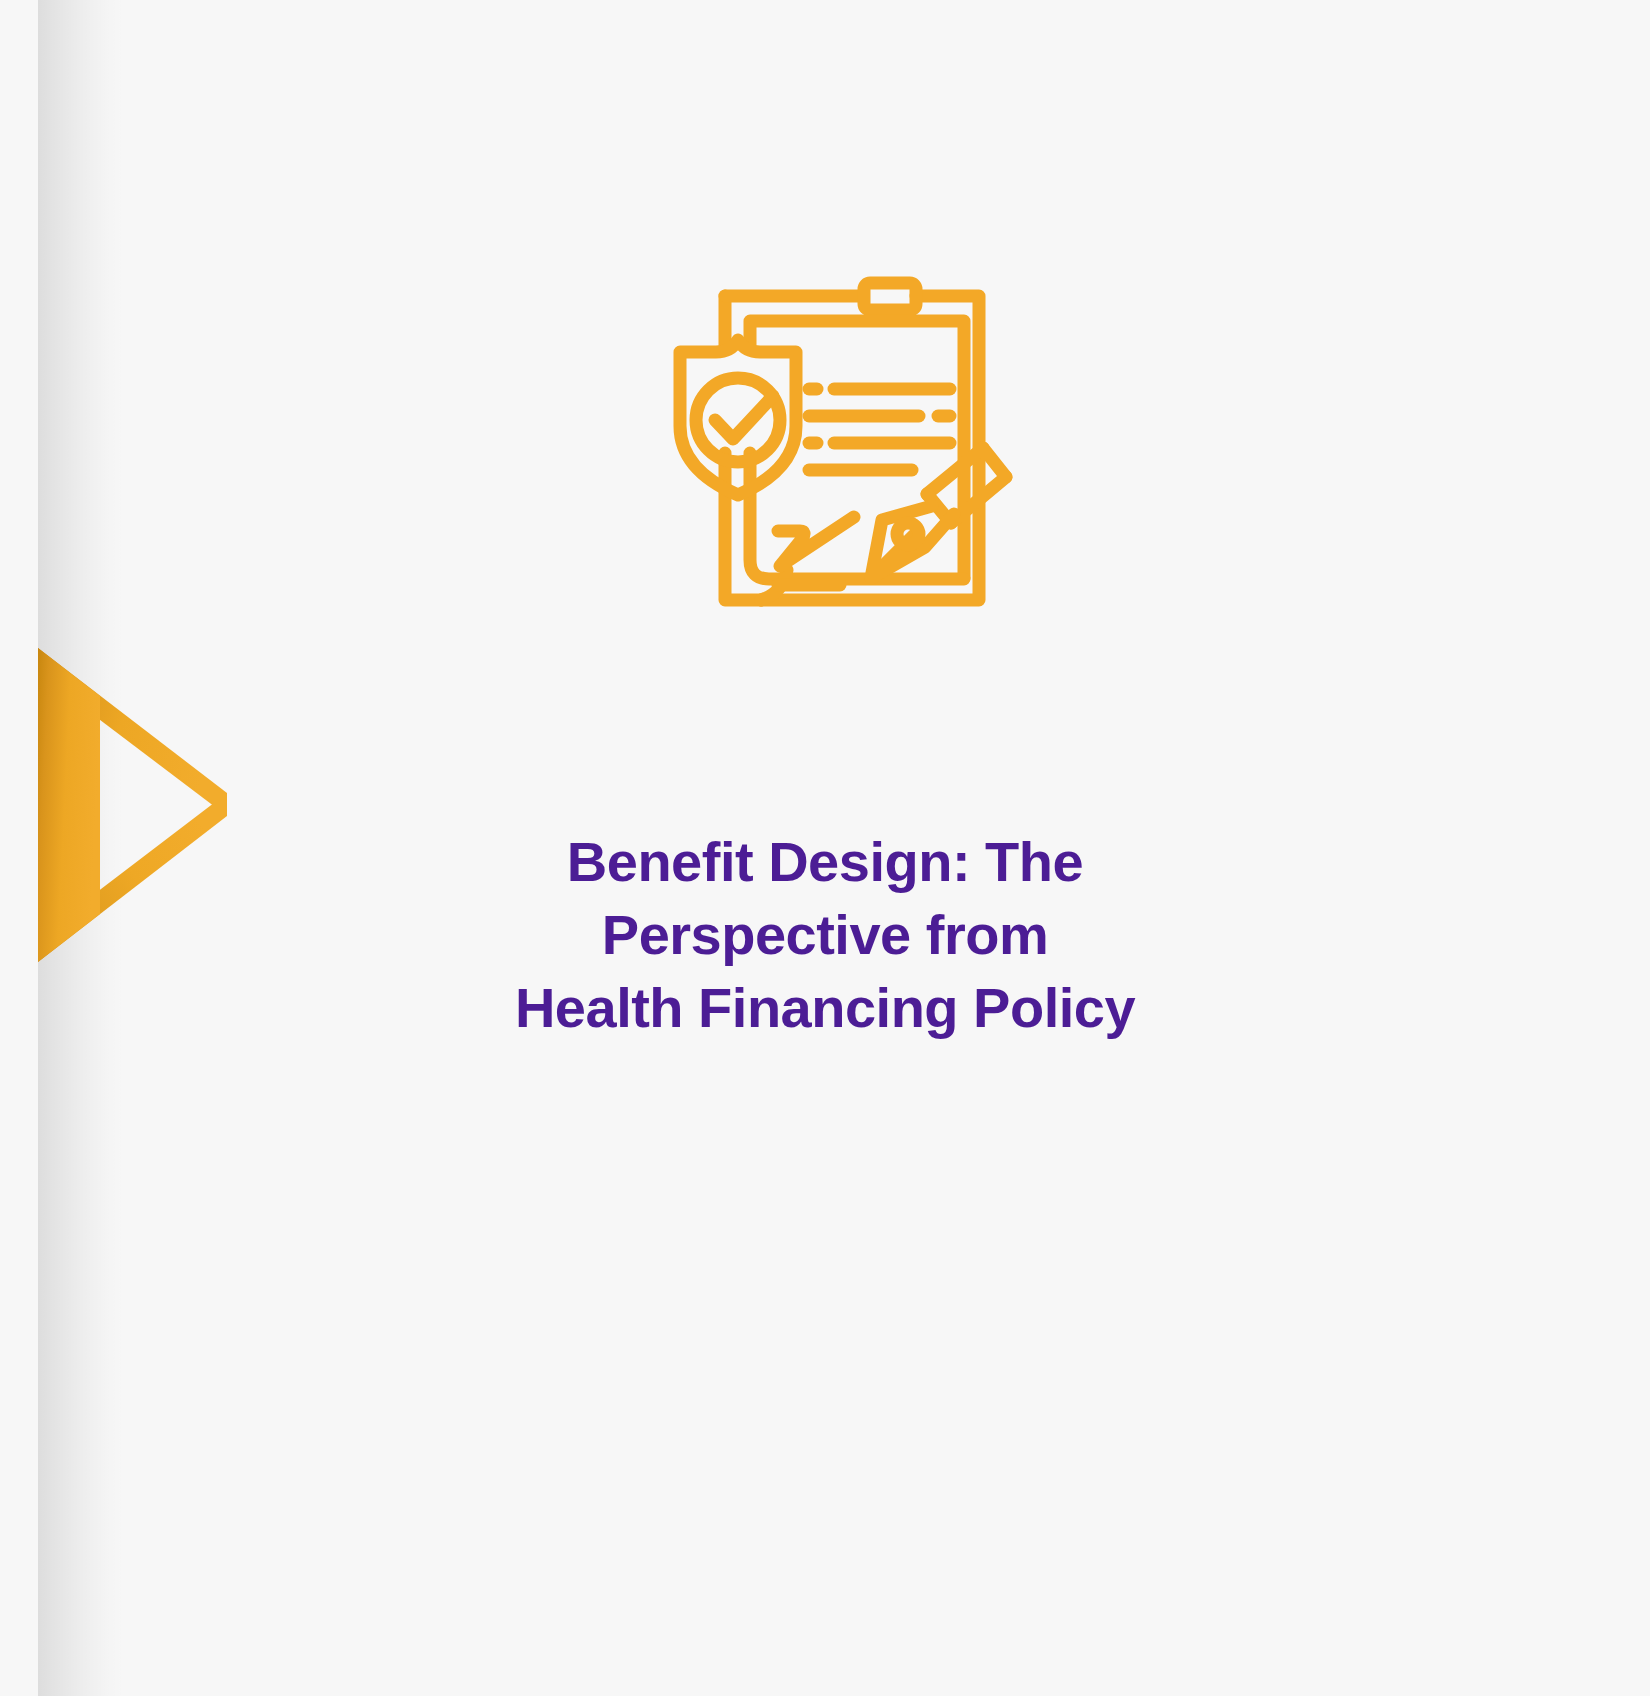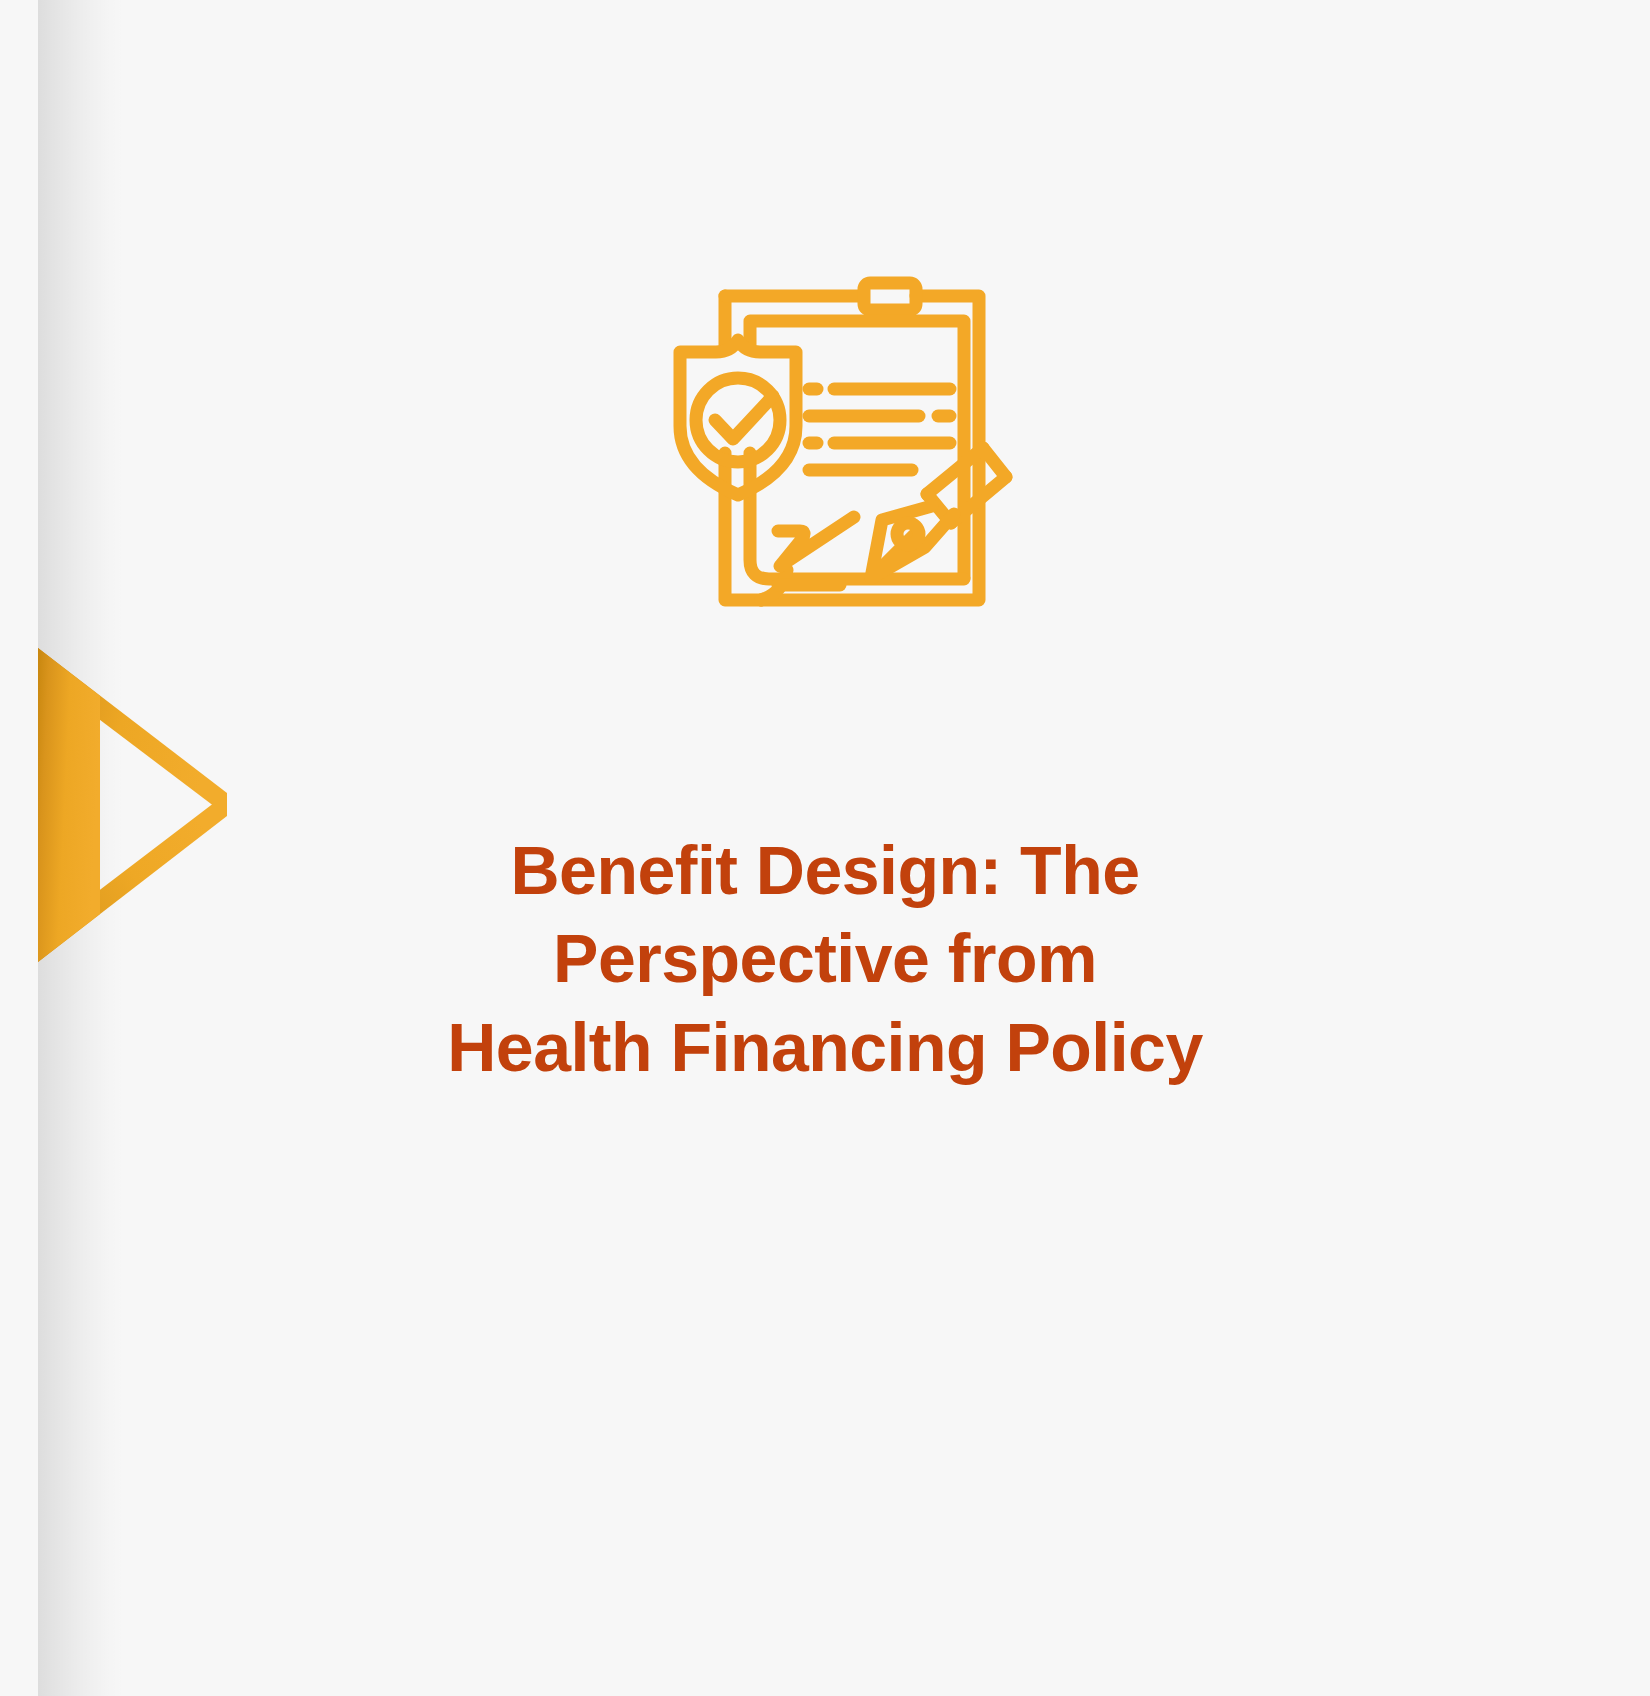--- a/index.html
+++ b/index.html
@@ -62,24 +62,24 @@
   }
   .icon-wrap svg { display: block; width: 100%; height: 100%; }
 
   
   .title {
     position: absolute;
     left: 245px;
     top: 826px;
     width: 1160px;
     text-align: center;
-    color: #c2410c;
+    color: #4c1d95;
     font-family: "Liberation Sans", "DejaVu Sans", sans-serif;
     font-weight: 700;
-    font-size: 68px;
+    font-size: 56px;
     line-height: 1.30;
     letter-spacing: -0.5px;
     white-space: pre-line;
   }
 </style>
 </head>
 <body>
 
 <div id="card">
 

